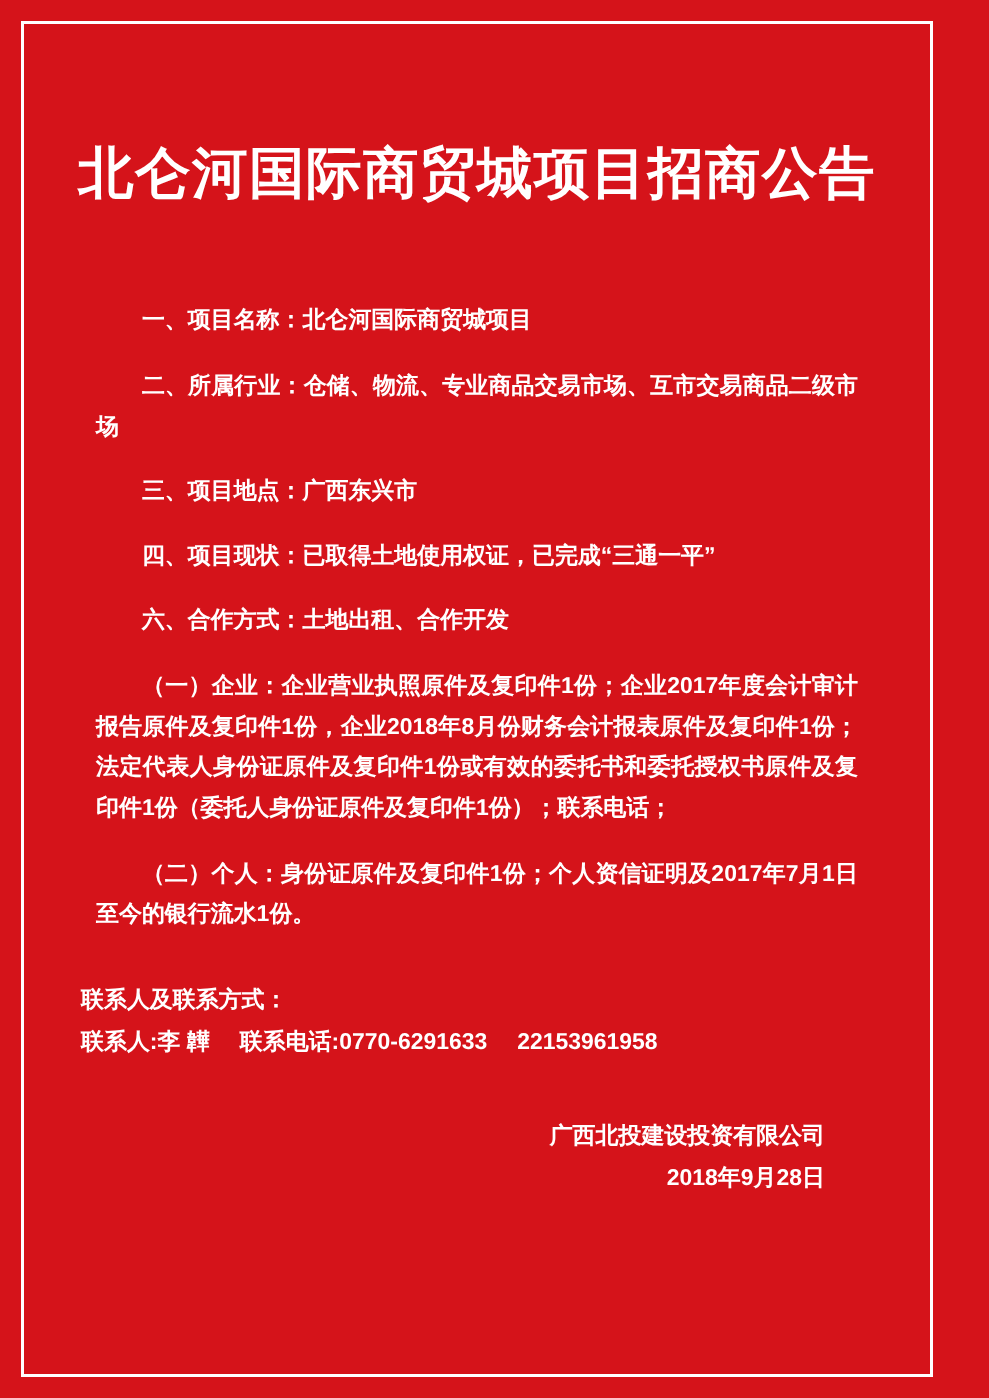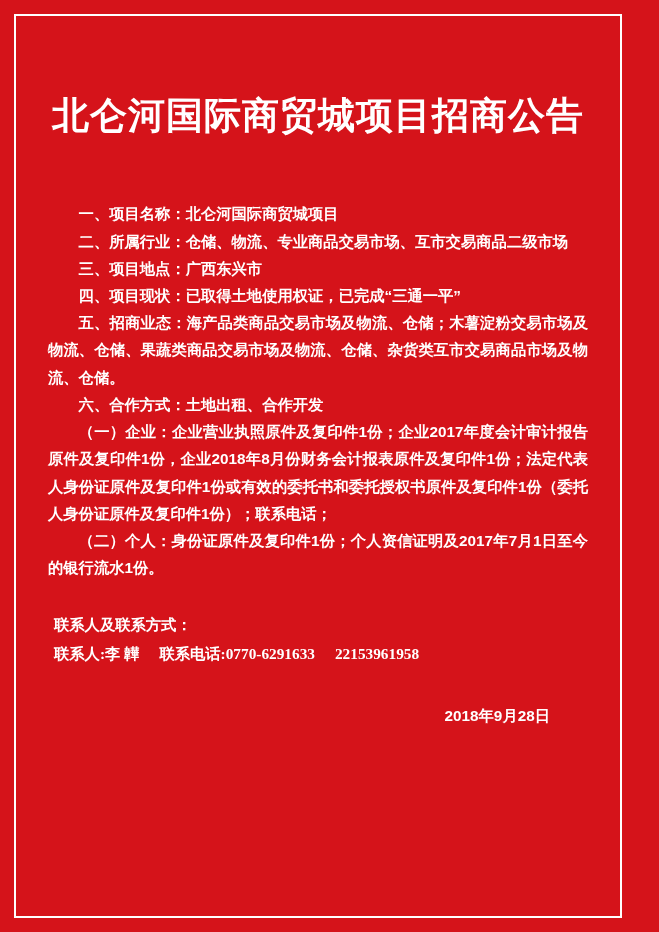--- a/index.html
+++ b/index.html
@@ -51,31 +51,30 @@
   }
   .body-block {
     margin-top: 62px;
     color: #ffffff;
     font-size: 15.3px;
     font-weight: bold;
     line-height: 1.78;
     text-align: justify;
   }
   .para {
-    margin: 0;
+    margin: 16px;
     text-indent: 2em;
   }
   .contact-block {
     margin-top: 30px;
     color: #ffffff;
     font-size: 15.3px;
     font-weight: bold;
     line-height: 1.85;
     padding-left: 6px;
-    font-family: Liberation Serif, serif;
   }
   .contact-line {
     margin: 0;
   }
   .contact-line .spacer {
     display: inline-block;
     width: 20px;
   }
   .signature {
     margin-top: 34px;
@@ -97,29 +96,29 @@
   <div class="inner-border"></div>
   <div class="content">
 
     <h1 class="title">北仑河国际商贸城项目招商公告</h1>
 
     <div class="body-block">
       <p class="para">一、项目名称：北仑河国际商贸城项目</p>
       <p class="para">二、所属行业：仓储、物流、专业商品交易市场、互市交易商品二级市场</p>
       <p class="para">三、项目地点：广西东兴市</p>
       <p class="para">四、项目现状：已取得土地使用权证，已完成“三通一平”</p>
-      <p class="para">五、招商业态：海产品类商品交易市场及物流、仓储；木薯淀粉交易市场及物流、仓储、果蔬类商品交易市场及物流、仓储、杂货类互市交易商品市场及物流、仓储。</p>
       <p class="para">六、合作方式：土地出租、合作开发</p>
       <p class="para">（一）企业：企业营业执照原件及复印件1份；企业2017年度会计审计报告原件及复印件1份，企业2018年8月份财务会计报表原件及复印件1份；法定代表人身份证原件及复印件1份或有效的委托书和委托授权书原件及复印件1份（委托人身份证原件及复印件1份）；联系电话；</p>
       <p class="para">（二）个人：身份证原件及复印件1份；个人资信证明及2017年7月1日至今的银行流水1份。</p>
     </div>
 
     <div class="contact-block">
       <p class="contact-line">联系人及联系方式：</p>
       <p class="contact-line"><span>联系人:</span><span>李 韡</span><span class="spacer"></span><span>联系电话:</span><span>0770-6291633</span><span class="spacer"></span><span>22153961958</span></p>
     </div>
 
     <div class="signature">
+      <p>广西北投建设投资有限公司</p>
       <p>2018年9月28日</p>
     </div>
 
   </div>
 </div>
 
 </body></html>

